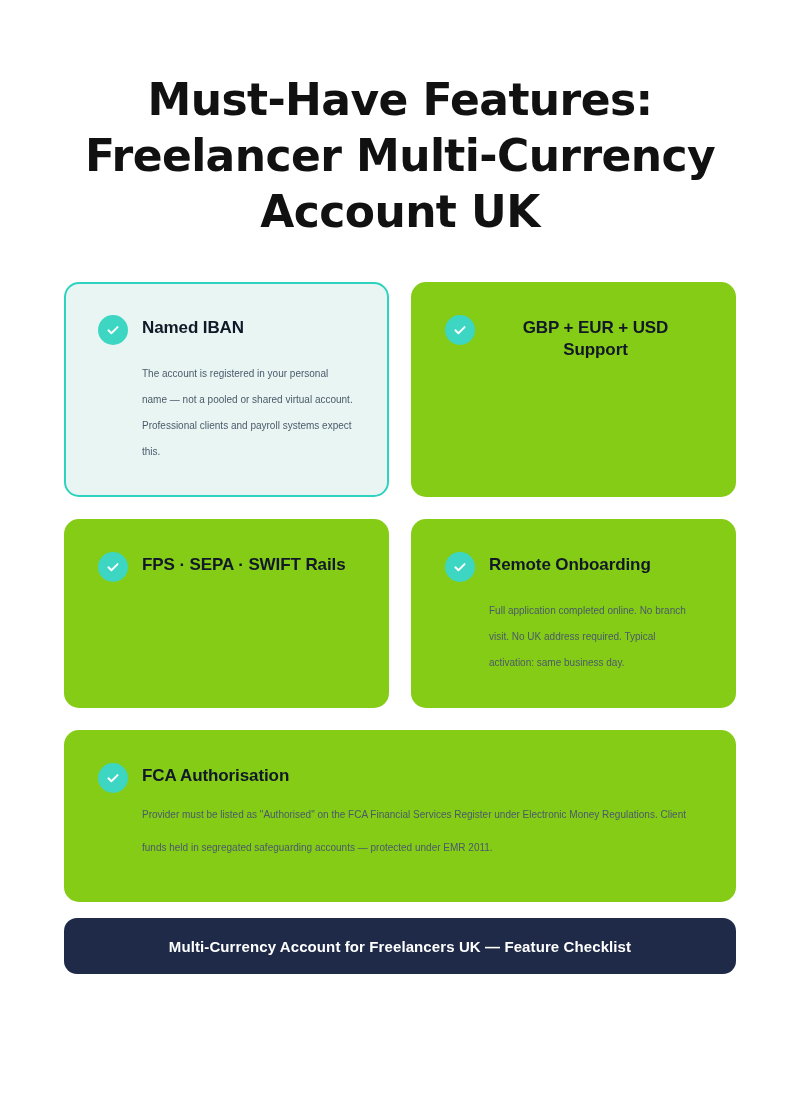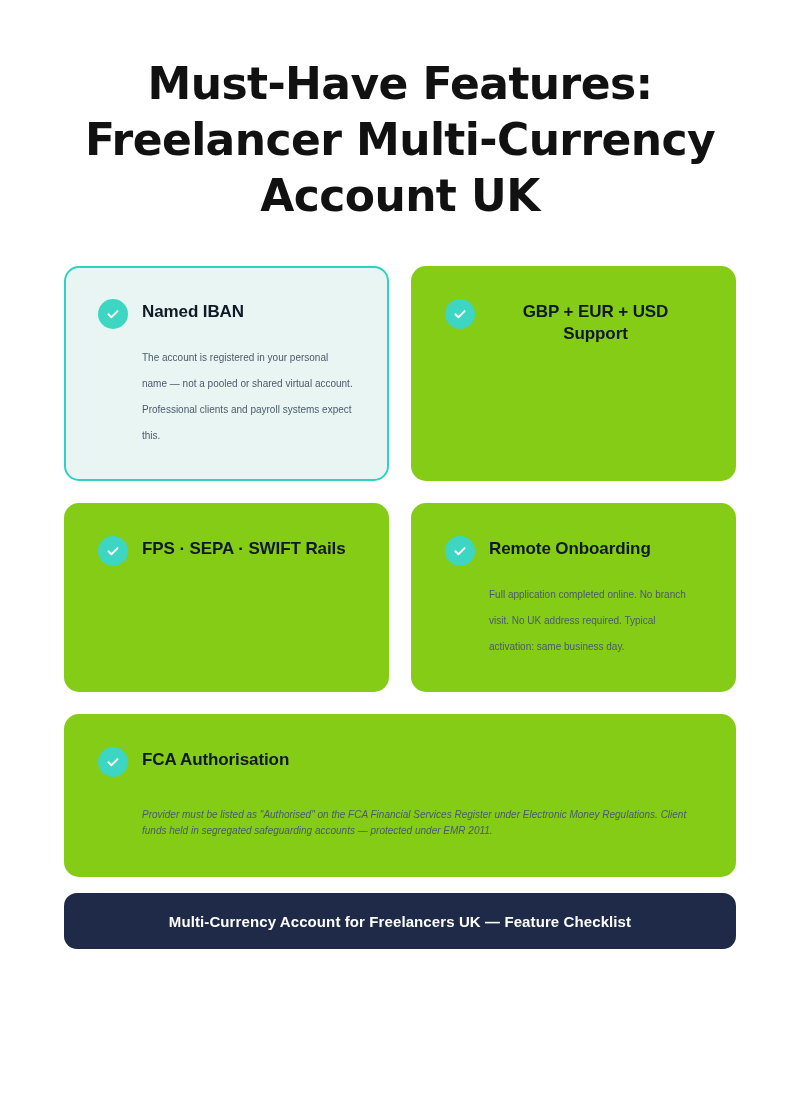--- a/index.html
+++ b/index.html
@@ -12,21 +12,21 @@
     height: 1105px;
     font-family: "Liberation Sans", sans-serif;
     -webkit-font-smoothing: antialiased;
     overflow: hidden;
   }
 
   .page {
     width: 800px;
     height: 967px;
     box-sizing: border-box;
-    padding: 0 64px;
+    padding: 16px 64px;
     position: relative;
   }
 
   
   .title {
     margin: 0;
     padding-top: 56px;
     text-align: center;
     color: #111111;
     font-size: 44px;
@@ -93,23 +93,22 @@
   }
 
   .card-body {
     margin: 16px 0 0 44px;
     font-size: 10px;
     line-height: 26px;
     color: #4b5a6a;
     max-width: 100%;
   }
   .card.wide .card-body {
-    margin-top: 30px;
-    line-height: 16px;
-    font-style: italic;
+    margin-top: 5px;
+    line-height: 33px;
   }
 
   
   .footer-bar {
     margin-top: 16px;
     background: #1e2a47;
     border-radius: 13px;
     height: 56px;
     display: flex;
     align-items: center;

